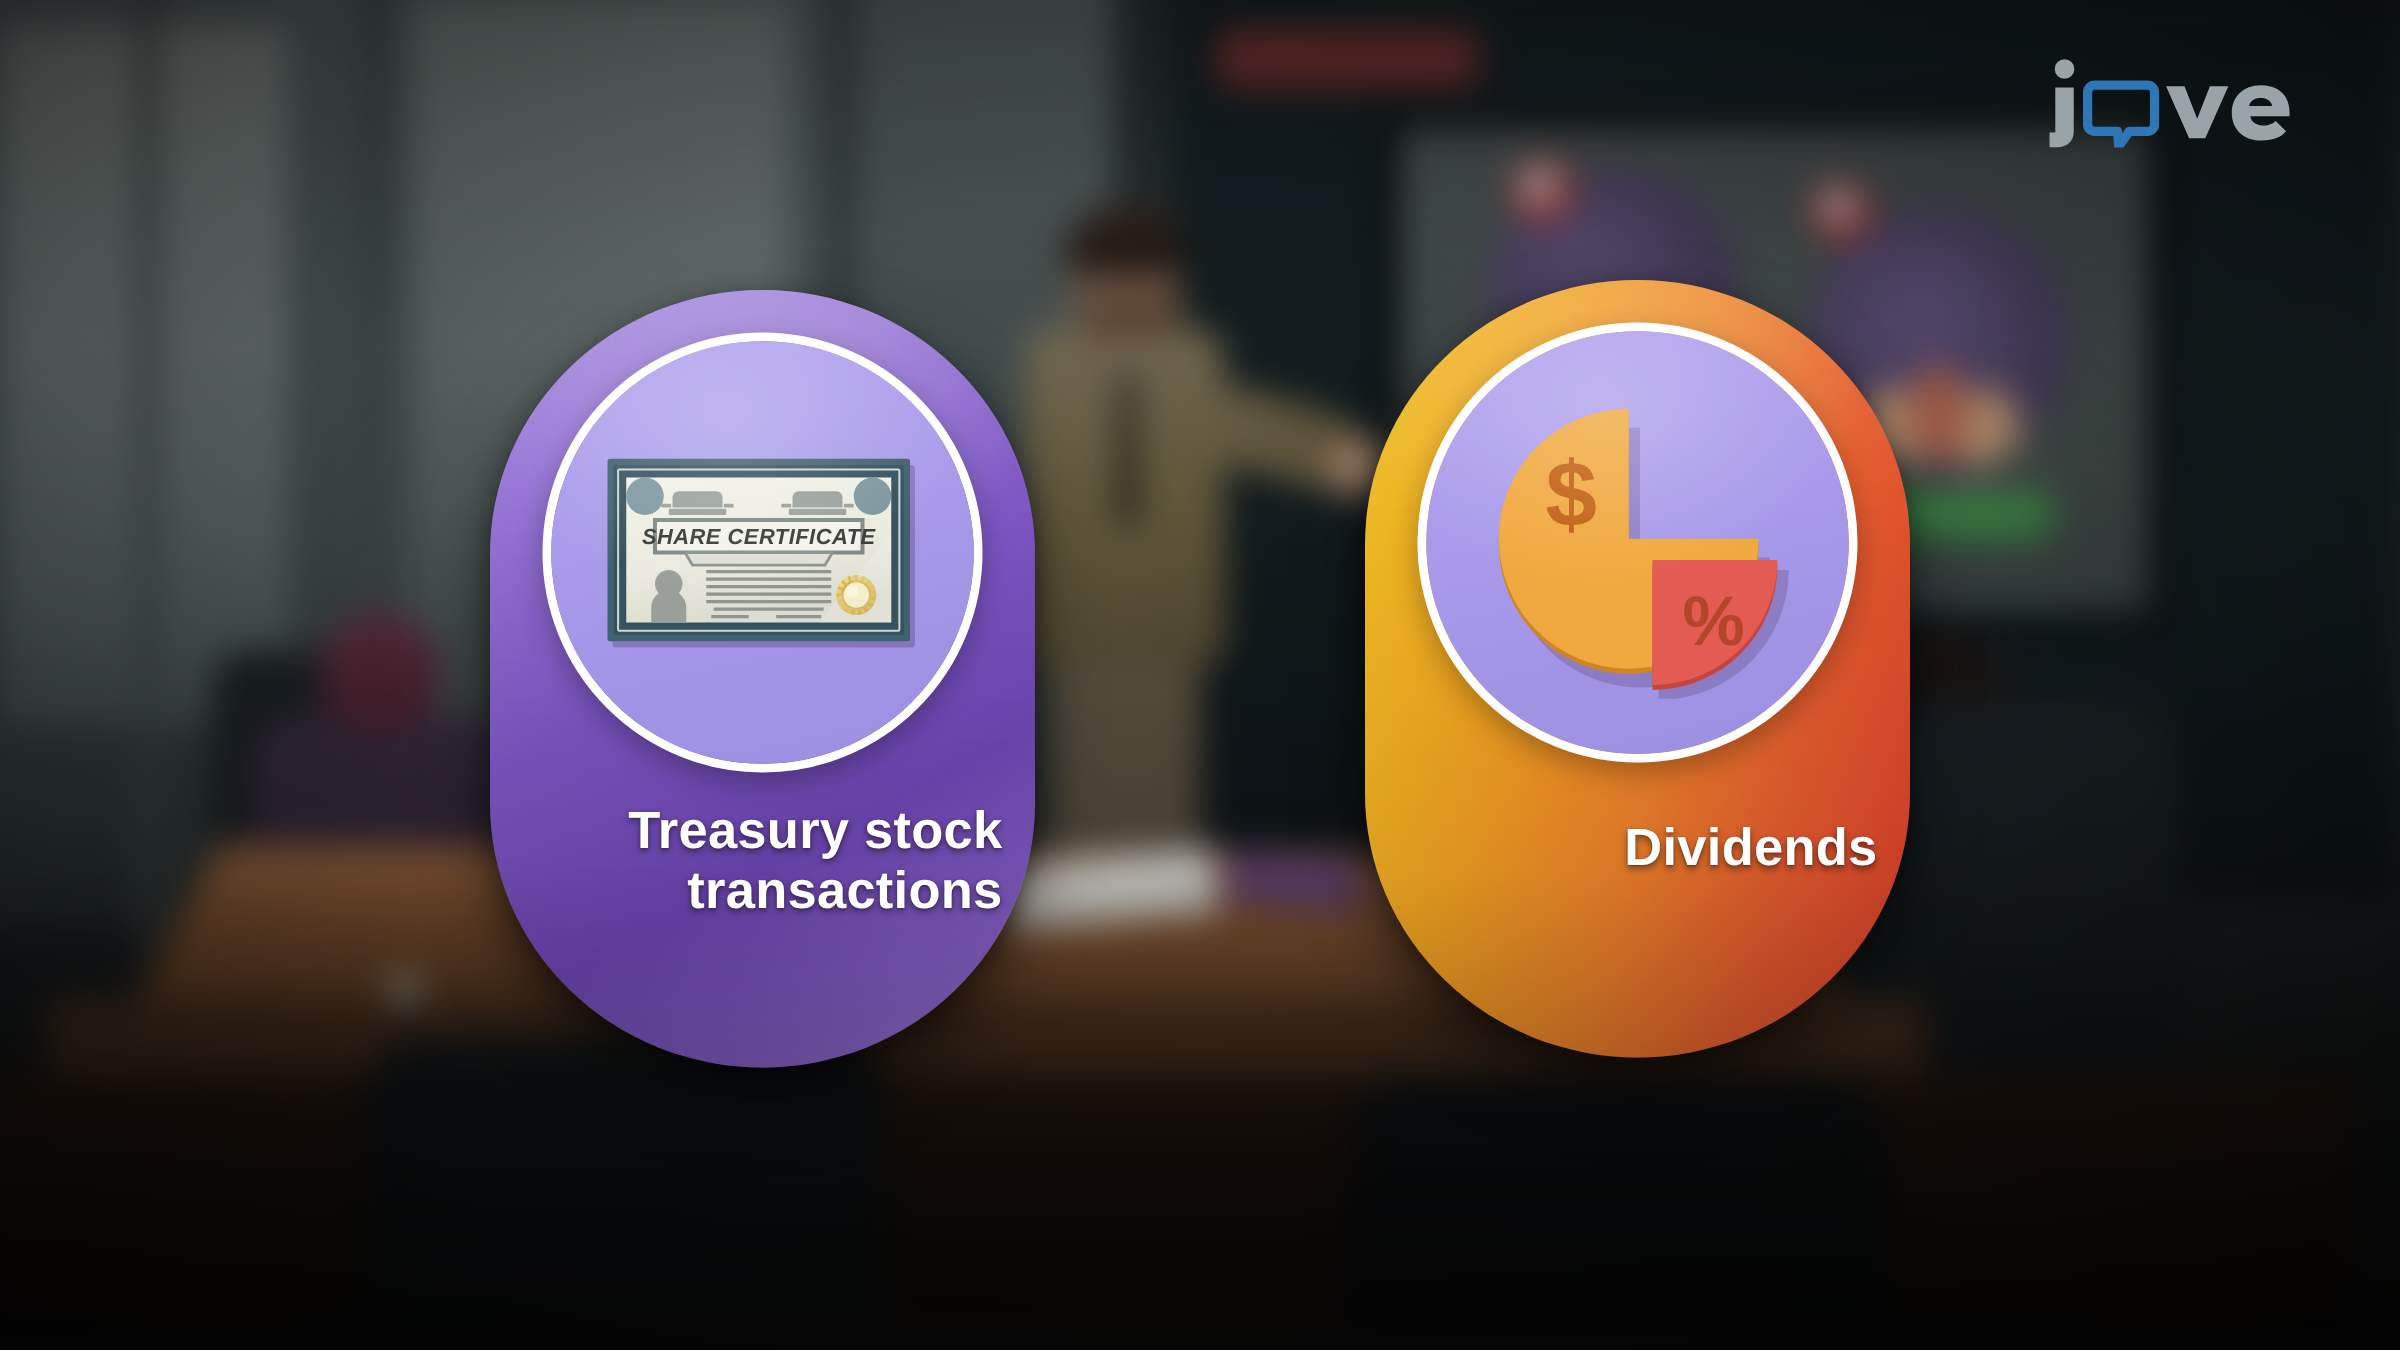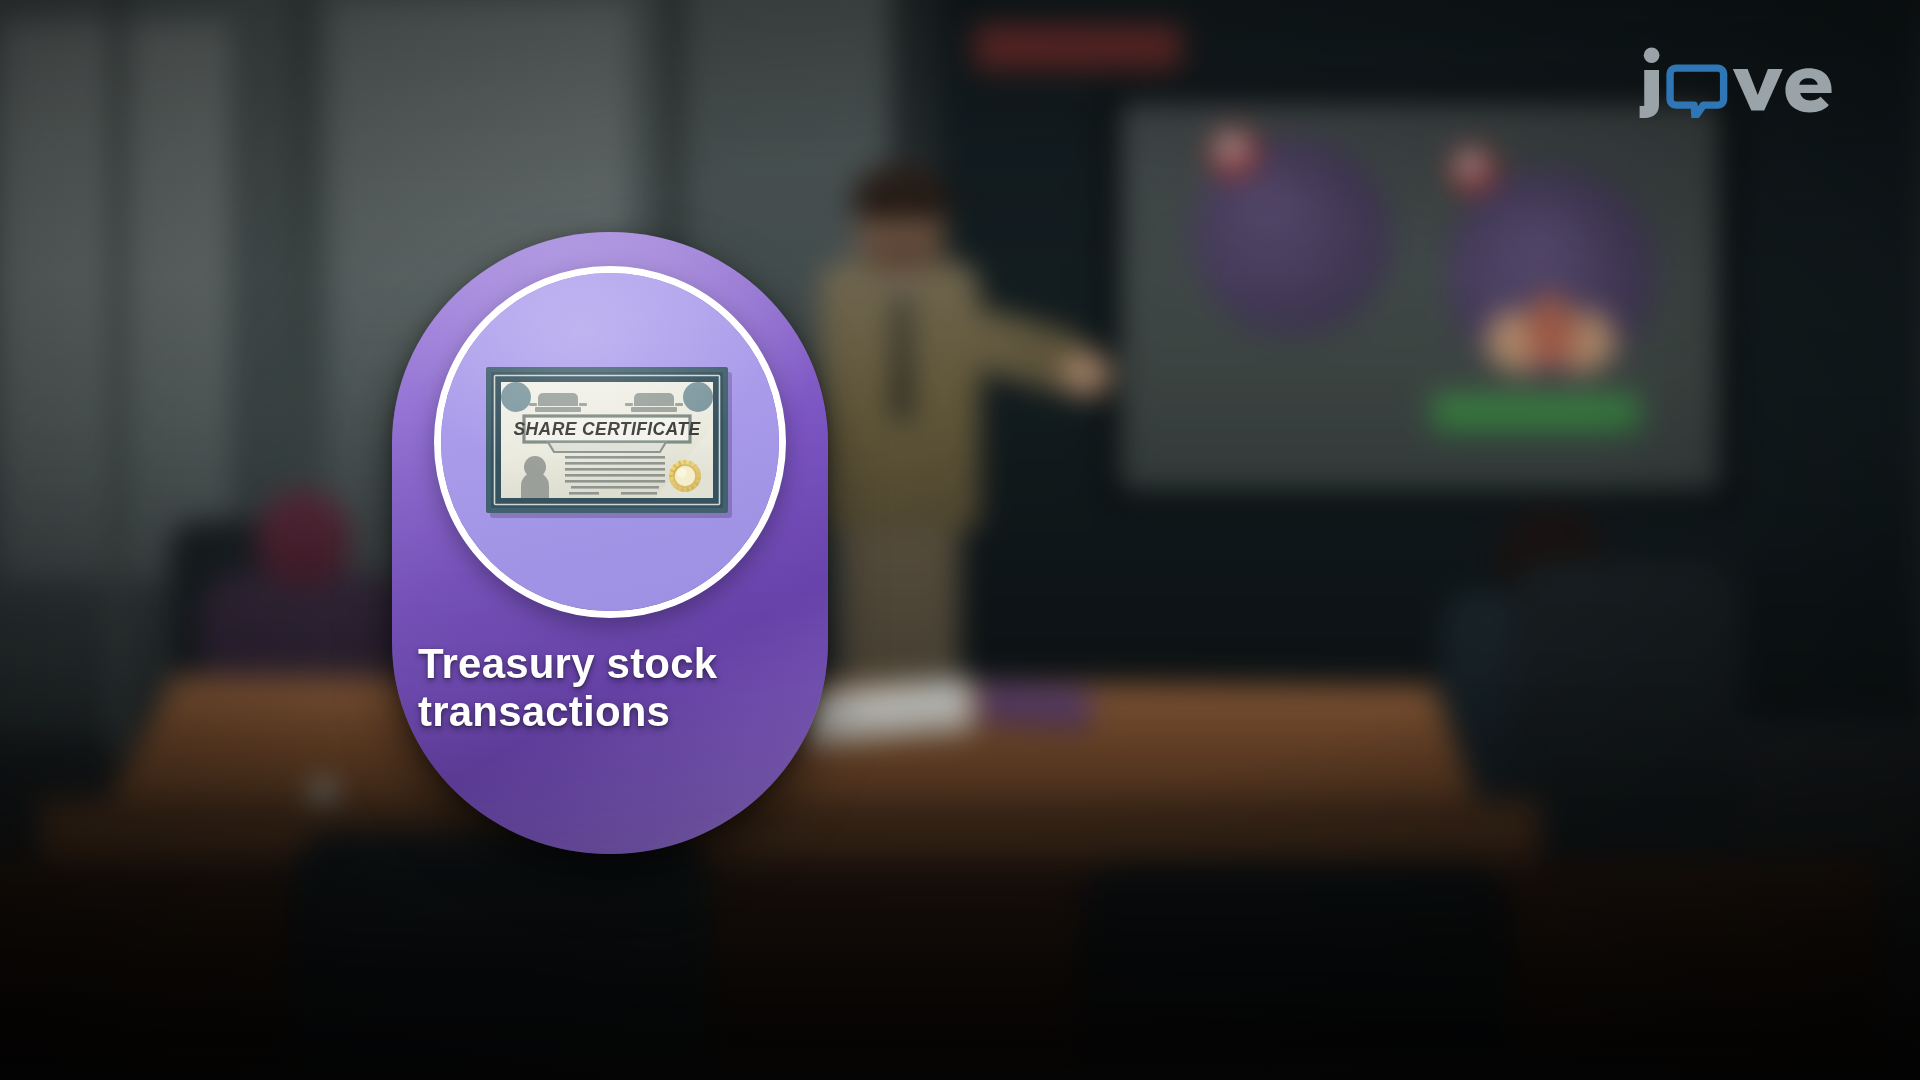--- a/index.html
+++ b/index.html
@@ -306,21 +306,21 @@
     content: "";
     position: absolute; inset: 0;
     background: radial-gradient(ellipse 78% 60% at 42% 18%, rgba(255,255,255,0.22), rgba(255,255,255,0) 70%);
     pointer-events: none;
   }
 
   
   .card-label {
     position: absolute;
     left: 0; right: 0;
-    text-align: left;
+    text-align: right;
     color: #ffffff;
     font-weight: 700;
     letter-spacing: .2px;
     text-shadow: 0 3px 6px rgba(0,0,0,0.42), 0 1px 2px rgba(0,0,0,0.3);
     line-height: 1.14;
     padding: 0 26px;
     box-sizing: border-box;
   }
   #label-treasury { top: 408px; font-size: 42px; }
   #label-dividends { top: 430px; font-size: 42px; }
@@ -488,14 +488,42 @@
 
           <path d="M228 18 L228 62 L170 134 L228 134 Z" fill="#ffffff" opacity="0.16"></path>
         </svg>
 
       </div>
     </div>
 
     <div class="card-label" id="label-treasury">Treasury stock transactions</div>
   </div>
 
+  <div id="card-dividends" class="card">
+    <div class="card-inner-shade"></div>
+
+    <div class="icon-ring">
+      <div class="icon-disc">
+
+        <svg class="pie" width="250" height="250" viewBox="0 0 250 250" aria-label="pie chart with dollar and percent">
+
+          <path d="M122 130 L122 26 A104 104 0 1 0 226 130 Z" fill="rgba(90,70,120,0.30)" transform="translate(5,7)"></path>
+
+          <path d="M118 126 L118 22 A104 104 0 1 0 222 126 Z" fill="#cf8524"></path>
+          <path d="M118 122 L118 18 A104 104 0 1 0 222 122 Z" fill="#f0a93f"></path>
+
+          <path d="M137 141 L137 245 A104 104 0 0 0 241 141 Z" fill="rgba(90,70,120,0.30)" transform="translate(5,6)"></path>
+
+          <path d="M137 143 L137 243 A100 100 0 0 0 237 143 Z" fill="#c4453f"></path>
+          <path d="M137 139 L137 239 A100 100 0 0 0 237 139 Z" fill="#e35b52"></path>
+
+          <text x="72" y="112" text-anchor="middle" font-family="'Liberation Sans', sans-serif" font-size="74" font-weight="bold" fill="#c25f12">$</text>
+
+          <text x="186" y="207" text-anchor="middle" font-family="'Liberation Sans', sans-serif" font-size="56" font-weight="bold" fill="#b4452a">%</text>
+        </svg>
+
+      </div>
+    </div>
+
+    <div class="card-label" id="label-dividends">Dividends</div>
+  </div>
 
 </div>
 
 </body></html>

